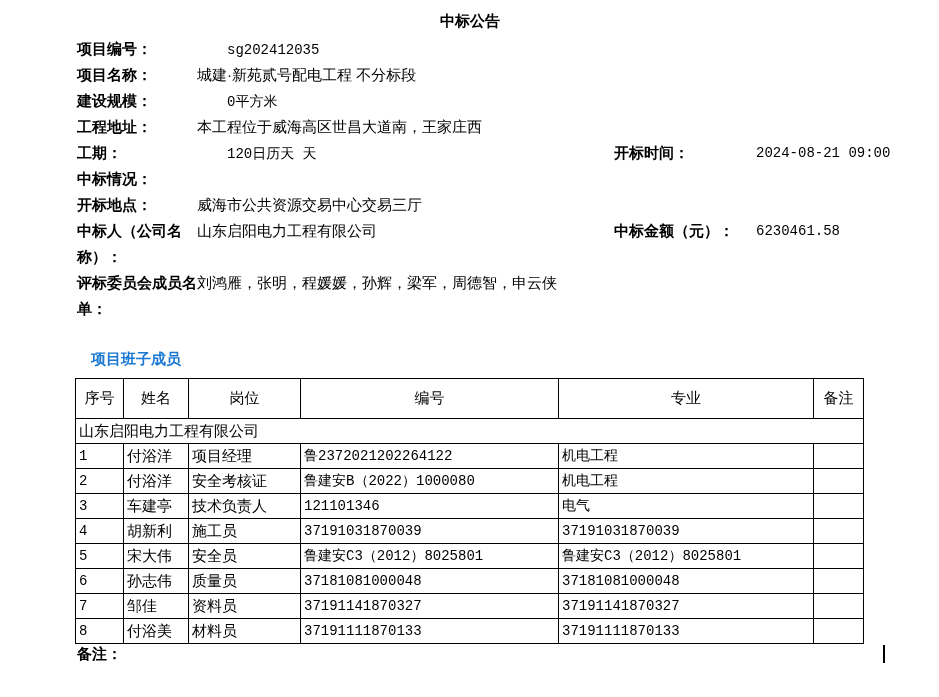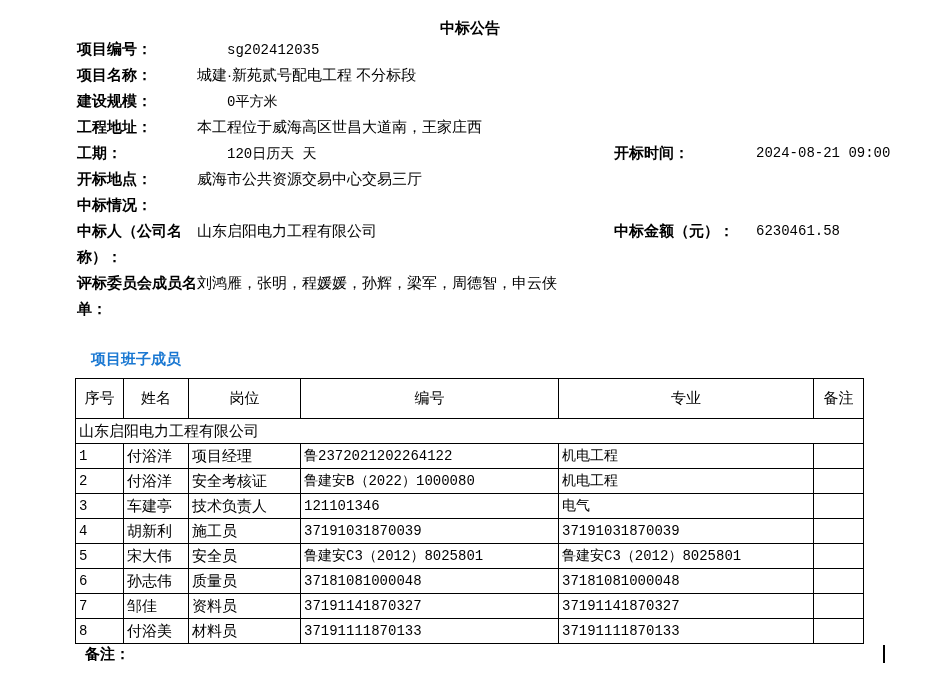--- a/index.html
+++ b/index.html
@@ -6,21 +6,21 @@
   html,body { width:939px; height:697px; background:#ffffff; overflow:hidden; }
   body {
     position:relative;
     font-family:"Liberation Sans","DejaVu Sans",sans-serif;
     color:#000;
     font-size:15px;
   }
   .page { position:absolute; left:77px; top:0; width:786px; height:697px; }
   .doc-title {
     position:absolute; top:12px; left:0; width:100%;
-    text-align:center; font-weight:bold; font-size:15px;margin-top:7px;
+    text-align:center; font-weight:bold; font-size:15px;
   }
   .info { position:absolute; top:36px; left:0; width:100%; }
   .irow { position:relative; height:26px; line-height:26px; white-space:nowrap; }
   .lbl { display:inline-block; min-width:120px; font-weight:bold; vertical-align:top; }
   .val { }
   .mono { font-family:"Liberation Mono","DejaVu Sans Mono","Liberation Sans",monospace; font-size:14px;margin-left:30px; }
   .rlbl { position:absolute; left:537px; top:0; font-weight:bold; }
   .rval { position:absolute; left:649px; top:0; }
   .section-link {
     position:absolute; top:350px; left:0;
@@ -32,21 +32,21 @@
   }
   table.team th, table.team td {
     border:1px solid #000; padding:0 3px; overflow:hidden; white-space:nowrap;
   }
   table.team th { height:40px; text-align:center; font-weight:normal; }
   table.team td { height:25px; text-align:left; }
   td.c-num, td.c-code, td.c-major {
     font-family:"Liberation Mono","DejaVu Sans Mono","Liberation Sans",monospace;
     font-size:14px;
   }
-  .remark { position:absolute; top:641px; left:8px; height:26px; line-height:26px; font-weight:bold; }
+  .remark { position:absolute; top:641px; left:0; height:26px; line-height:26px; font-weight:bold; }
   .text-cursor { position:absolute; left:883px; top:645px; width:2px; height:18px; background:#000; }
 </style>
 </head>
 <body>
 
 <div class="page">
 
   <div class="doc-title">中标公告</div>
 
   <div class="info">
@@ -61,24 +61,24 @@
     </div>
     <div class="irow">
       <span class="lbl">工程地址：</span><span class="val">本工程位于威海高区世昌大道南，王家庄西</span>
     </div>
     <div class="irow">
       <span class="lbl">工期：</span><span class="val mono">120日历天 天</span>
       <span class="rlbl">开标时间：</span>
       <span class="rval mono">2024-08-21 09:00</span>
     </div>
     <div class="irow">
-      <span class="lbl">开标地点：</span><span class="val">威海市公共资源交易中心交易三厅</span>
+      <span class="lbl">中标情况：</span><span class="val"></span>
     </div>
     <div class="irow">
-      <span class="lbl">中标情况：</span><span class="val"></span>
+      <span class="lbl">开标地点：</span><span class="val">威海市公共资源交易中心交易三厅</span>
     </div>
     <div class="irow">
       <span class="lbl">中标人（公司名</span><span class="val">山东启阳电力工程有限公司</span>
       <span class="rlbl">中标金额（元）：</span>
       <span class="rval mono">6230461.58</span>
     </div>
     <div class="irow">
       <span class="lbl">称）：</span>
     </div>
     <div class="irow">

